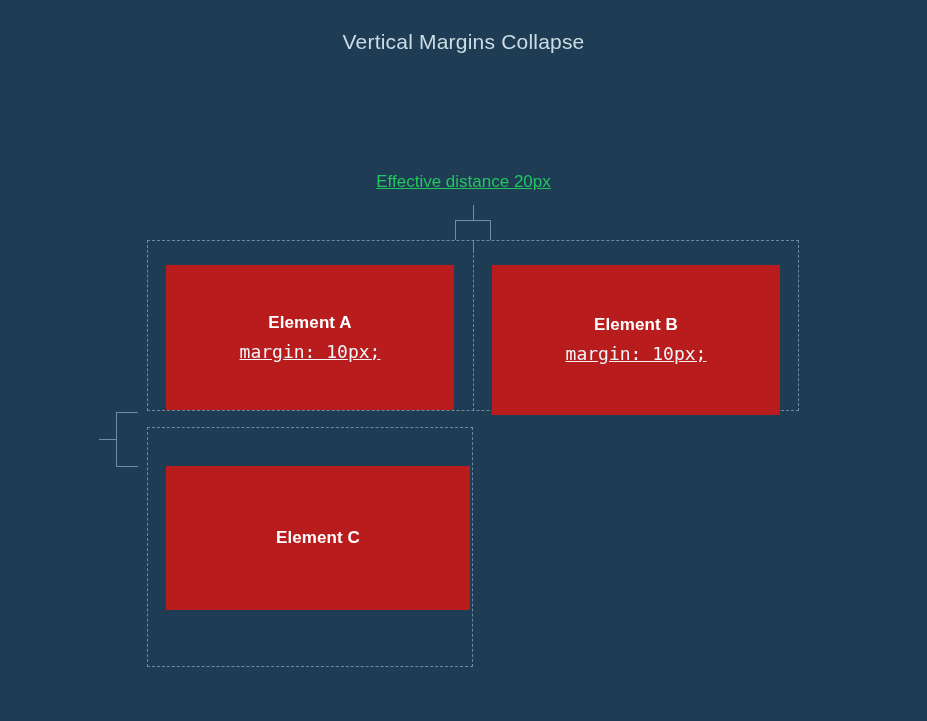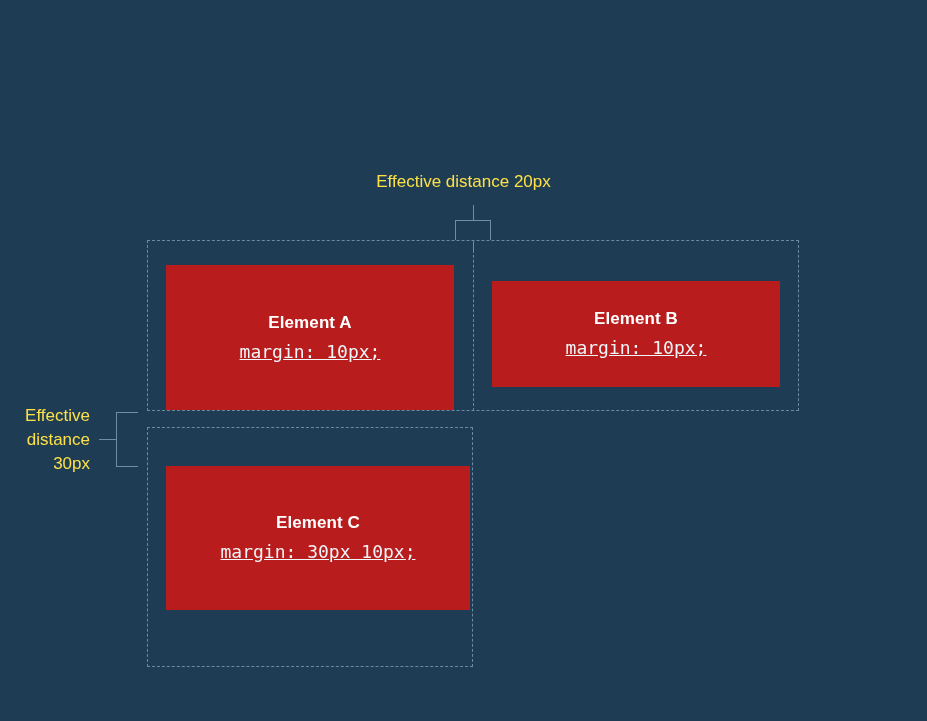--- a/index.html
+++ b/index.html
@@ -34,25 +34,26 @@
     font-size: 21px;
     font-weight: 400;
     color: #ccdae3;
     letter-spacing: 0.2px;
     line-height: 26px;
   }
 
   
   .annotation-text {
     position: absolute;
-    color: #fde047;
+    color: #22c55e;
     font-size: 17px;
     line-height: 24px;
     font-weight: 400;
     white-space: pre;
+    text-decoration: underline;
   }
 
   #top-annotation-label {
     left: 0;
     top: 170px;
     width: 927px;
     text-align: center;
   }
 
   #left-annotation-label {
@@ -134,48 +135,47 @@
     left: 166px;
     top: 265px;
     width: 288px;
     height: 145px;
   }
 
   #element-b {
     left: 492px;
     top: 265px;
     width: 288px;
-    height: 106px;
-    margin-top: 16px;
+    height: 150px;
   }
 
   #element-c {
     left: 166px;
     top: 466px;
     width: 304px;
     height: 144px;
   }
 </style>
 </head>
 <body>
 
 <div id="stage">
 
+  <div id="page-title">Vertical Margins Collapse</div>
 
   <div class="annotation-text" id="top-annotation-label">Effective distance 20px</div>
 
   <div>
     <div class="rule rule-v" style="left:473px; top:205px; height:16px;"></div>
     <div class="rule rule-h" style="left:455px; top:220px; width:36px;"></div>
     <div class="rule rule-v" style="left:455px; top:220px; height:20px;"></div>
     <div class="rule rule-v" style="left:490px; top:220px; height:20px;"></div>
     <div class="rule rule-v" style="left:473px; top:241px; height:9px;"></div>
   </div>
 
-  <div class="annotation-text" id="left-annotation-label">Effective distance 30px</div>
 
   <div>
     <div class="rule rule-h" style="left:99px; top:439px; width:17px;"></div>
     <div class="rule rule-v" style="left:116px; top:412px; height:55px;"></div>
     <div class="rule rule-h" style="left:116px; top:412px; width:22px;"></div>
     <div class="rule rule-h" style="left:116px; top:466px; width:22px;"></div>
   </div>
 
   <div class="dashed-box" id="container-row-one"></div>
 
@@ -188,16 +188,15 @@
     <div class="element-code">margin: 10px;</div>
   </div>
 
   <div class="element-box" id="element-b">
     <div class="element-name">Element B</div>
     <div class="element-code">margin: 10px;</div>
   </div>
 
   <div class="element-box" id="element-c">
     <div class="element-name">Element C</div>
-    <div class="element-code">margin: 30px 10px;</div>
   </div>
 
 </div>
 
 </body></html>

